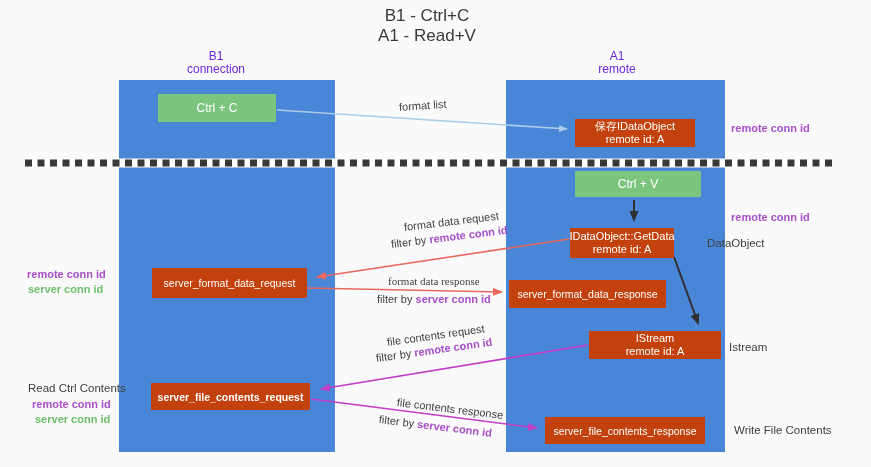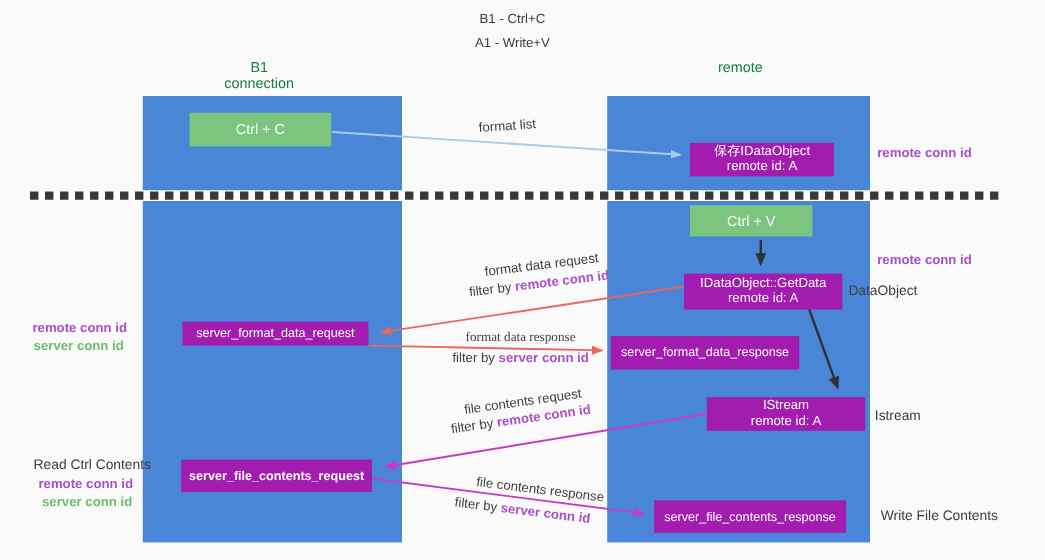--- a/index.html
+++ b/index.html
@@ -1,50 +1,51 @@
 <!DOCTYPE html>
 <html><head>
 <meta charset="utf-8">
 <style>
   html,body{margin:0;padding:0;}
   body{background:#e9e9e9;font-family:"Liberation Sans", sans-serif;}
   #canvas{position:relative;width:871px;height:467px;background:#fafafa;overflow:hidden;
           font-family:"Liberation Sans", sans-serif;color:#3a3a3a;}
   .abs{position:absolute;}
-  .title{font-size:11px;line-height:20px;text-align:center;color:#3a3a3a;}
-  .lane-hdr{font-size:12px;line-height:13px;text-align:center;color:#15803d;}
+  .title{font-size:17px;line-height:20px;text-align:center;color:#3a3a3a;}
+  .lane-hdr{font-size:12px;line-height:13px;text-align:center;color:#6d28d9;}
   .lane{background:#4a86d8;}
   .node{display:flex;flex-direction:column;align-items:center;justify-content:center;
         color:#ffffff;text-align:center;box-sizing:border-box;}
   .node.green{background:#7cc57f;font-size:12px;}
-  .node.orange{background:#a21caf;}
+  .node.orange{background:#c2410c;}
   .node .l1{font-size:11px;line-height:13px;}
   .node .l2{font-size:11px;line-height:13px;}
   .node.single{font-size:10.5px;}
   .edge-label{font-size:11px;white-space:nowrap;color:#3f3f3f;transform-origin:left center;}
   .side{font-size:11.5px;white-space:nowrap;color:#3d3d3d;}
   .purple{color:#a94fc8;font-weight:bold;font-size:11px;}
   .greenlbl{color:#6abf69;font-weight:bold;font-size:11px;}
   svg{position:absolute;left:0;top:0;pointer-events:none;}
 </style>
 </head>
 <body>
 
 <div id="canvas">
 
   <div class="abs title" style="left:327px;top:6px;width:200px;">
     <div>B1 - Ctrl+C</div>
-    <div>A1 - Write+V</div>
+    <div>A1 - Read+V</div>
   </div>
 
   <div class="abs lane-hdr" style="left:146px;top:50px;width:140px;">
     <div>B1</div>
     <div>connection</div>
   </div>
   <div class="abs lane-hdr" style="left:547px;top:50px;width:140px;">
+    <div>A1</div>
     <div>remote</div>
   </div>
 
   <div class="abs lane" style="left:119px;top:80px;width:216px;height:372px;"></div>
   <div class="abs lane" style="left:506px;top:80px;width:219px;height:372px;"></div>
 
   <svg width="871" height="467" viewBox="0 0 871 467">
     <defs>
       <marker id="m-blue" markerWidth="9" markerHeight="7" refX="8" refY="3.5" orient="auto" markerUnits="userSpaceOnUse">
         <path d="M0,0 L9,3.5 L0,7 Z" fill="#a9cce9"></path>
@@ -77,30 +78,30 @@
 
   <div class="abs node green" style="left:158px;top:94px;width:118px;height:28px;">
     <span>Ctrl + C</span>
   </div>
 
   <div class="abs node orange" style="left:575px;top:119px;width:120px;height:28px;">
     <span class="l1">保存IDataObject</span>
     <span class="l2">remote id: A</span>
   </div>
 
-  <div class="abs node green" style="left:575px;top:171px;width:102px;height:26px;">
+  <div class="abs node green" style="left:575px;top:171px;width:126px;height:26px;">
     <span>Ctrl + V</span>
   </div>
 
-  <div class="abs node orange" style="left:570px;top:228px;width:132px;height:30px;">
+  <div class="abs node orange" style="left:570px;top:228px;width:104px;height:30px;">
     <span class="l1">IDataObject::GetData</span>
     <span class="l2">remote id: A</span>
   </div>
 
-  <div class="abs node orange single" style="left:152px;top:268px;width:155px;height:20px;">
+  <div class="abs node orange single" style="left:152px;top:268px;width:155px;height:30px;">
     <span>server_format_data_request</span>
   </div>
 
   <div class="abs node orange single" style="left:509px;top:280px;width:157px;height:28px;">
     <span>server_format_data_response</span>
   </div>
 
   <div class="abs node orange" style="left:589px;top:331px;width:132px;height:28px;">
     <span class="l1">IStream</span>
     <span class="l2">remote id: A</span>

